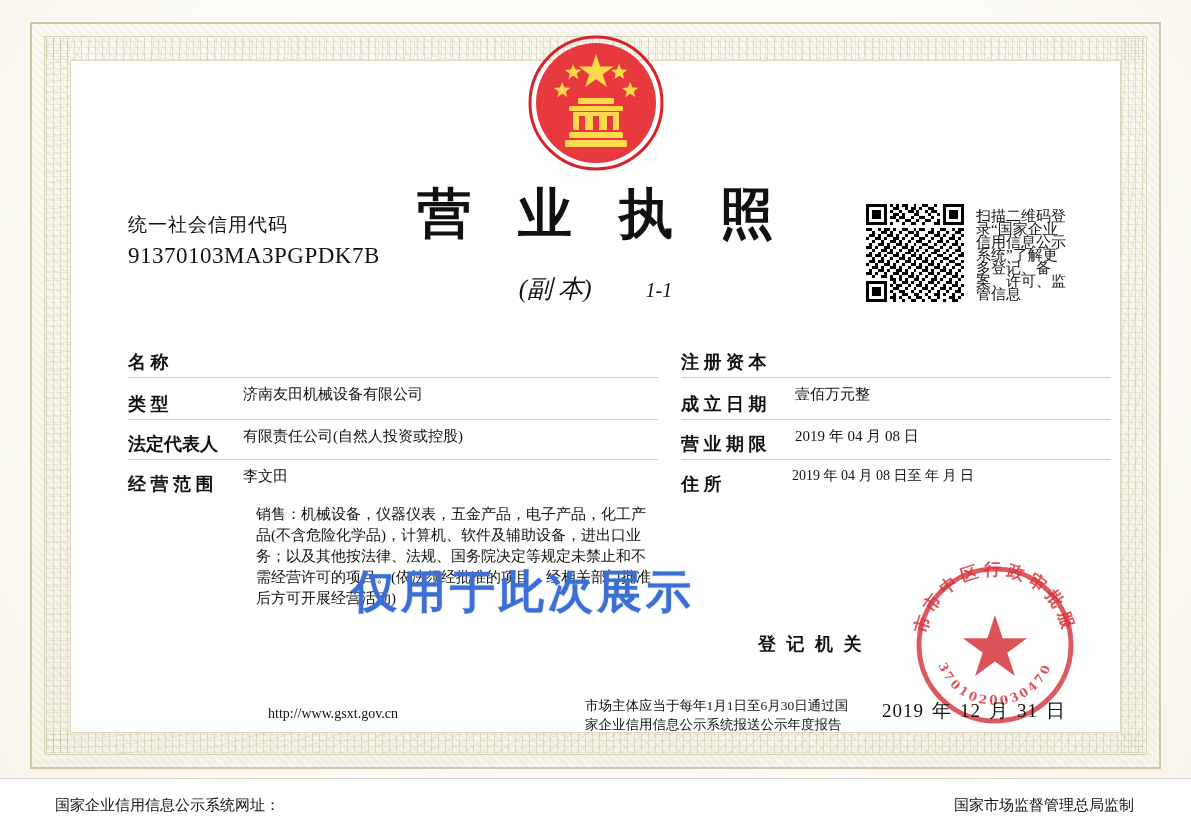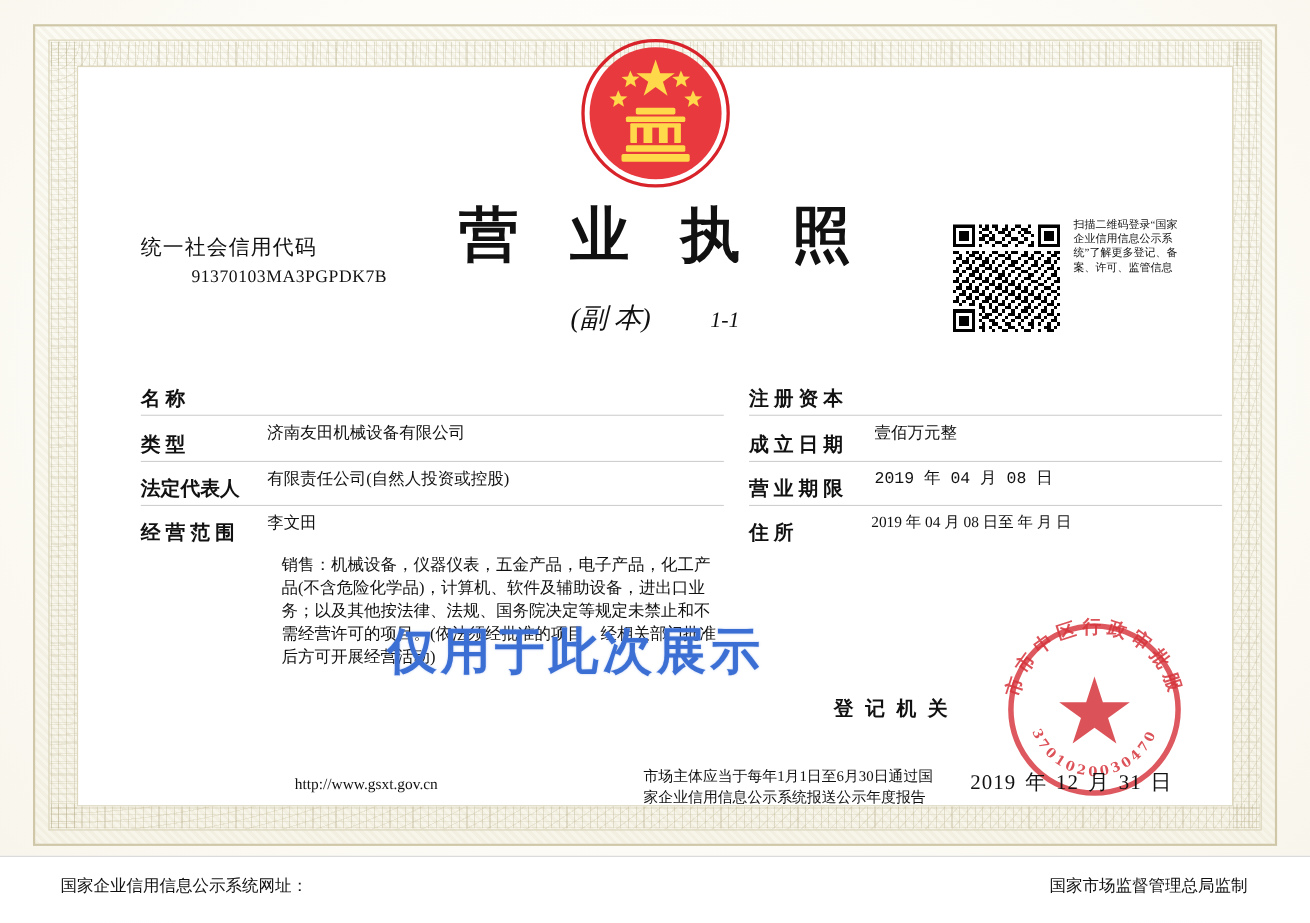--- a/index.html
+++ b/index.html
@@ -69,31 +69,31 @@
   }
   .subtitle .num{margin-left:54px;font-size:20px;}
 
   
   .credit-label{
     position:absolute;left:128px;top:212px;
     font-size:19px;color:#111;letter-spacing:1px;
   }
   .credit-value{
     position:absolute;left:128px;top:243px;
-    font-size:16px;color:#111;letter-spacing:.5px;margin-left:46px;
+    font-size:23px;color:#111;letter-spacing:.5px;
   }
 
   
   .qr{
     position:absolute;left:866px;top:204px;width:98px;height:98px;
     background:#fff;
   }
   .qr-note{
-    position:absolute;left:976px;top:198px;width:96px;
-    font-size:10px;line-height:13px;color:#111;
+    position:absolute;left:976px;top:210px;width:96px;
+    font-size:15px;line-height:13px;color:#111;
   }
 
   
   .field-label{
     position:absolute;font-size:18px;color:#111;font-weight:600;
     letter-spacing:0px;white-space:nowrap;
   }
   .field-value{
     position:absolute;font-size:15px;color:#111;line-height:20px;margin-top:32px;
   }
@@ -504,21 +504,21 @@
   <div class="sep" style="left:128px;top:459px;width:530px;"></div>
 
   <div class="field-label" style="left:128px;top:472px;">经 营 范 围</div>
   <div class="field-value" style="left:256px;top:472px;width:400px;line-height:21px;">销售：机械设备，仪器仪表，五金产品，电子产品，化工产品(不含危险化学品)，计算机、软件及辅助设备，进出口业务；以及其他按法律、法规、国务院决定等规定未禁止和不需经营许可的项目。(依法须经批准的项目，经相关部门批准后方可开展经营活动)</div>
 
   <div class="field-label" style="left:681px;top:350px;">注 册 资 本</div>
   <div class="field-value" style="left:795px;top:352px;width:310px;">壹佰万元整</div>
   <div class="sep" style="left:681px;top:377px;width:430px;"></div>
 
   <div class="field-label" style="left:681px;top:392px;">成 立 日 期</div>
-  <div class="field-value" style="left:795px;top:394px;width:310px;font-family:Liberation Mono, monospace;">2019 年  04  月 08  日</div>
+  <div class="field-value" style="left:795px;top:394px;width:310px;">2019 年  04  月 08  日</div>
   <div class="sep" style="left:681px;top:419px;width:430px;"></div>
 
   <div class="field-label" style="left:681px;top:432px;">营 业 期 限</div>
   <div class="field-value" style="left:792px;top:434px;width:330px;font-size:14px;">2019  年 04  月 08  日至       年     月       日</div>
   <div class="sep" style="left:681px;top:459px;width:430px;"></div>
 
   <div class="field-label" style="left:681px;top:472px;">住        所</div>
 
   <div class="watermark">仅用于此次展示</div>
 

